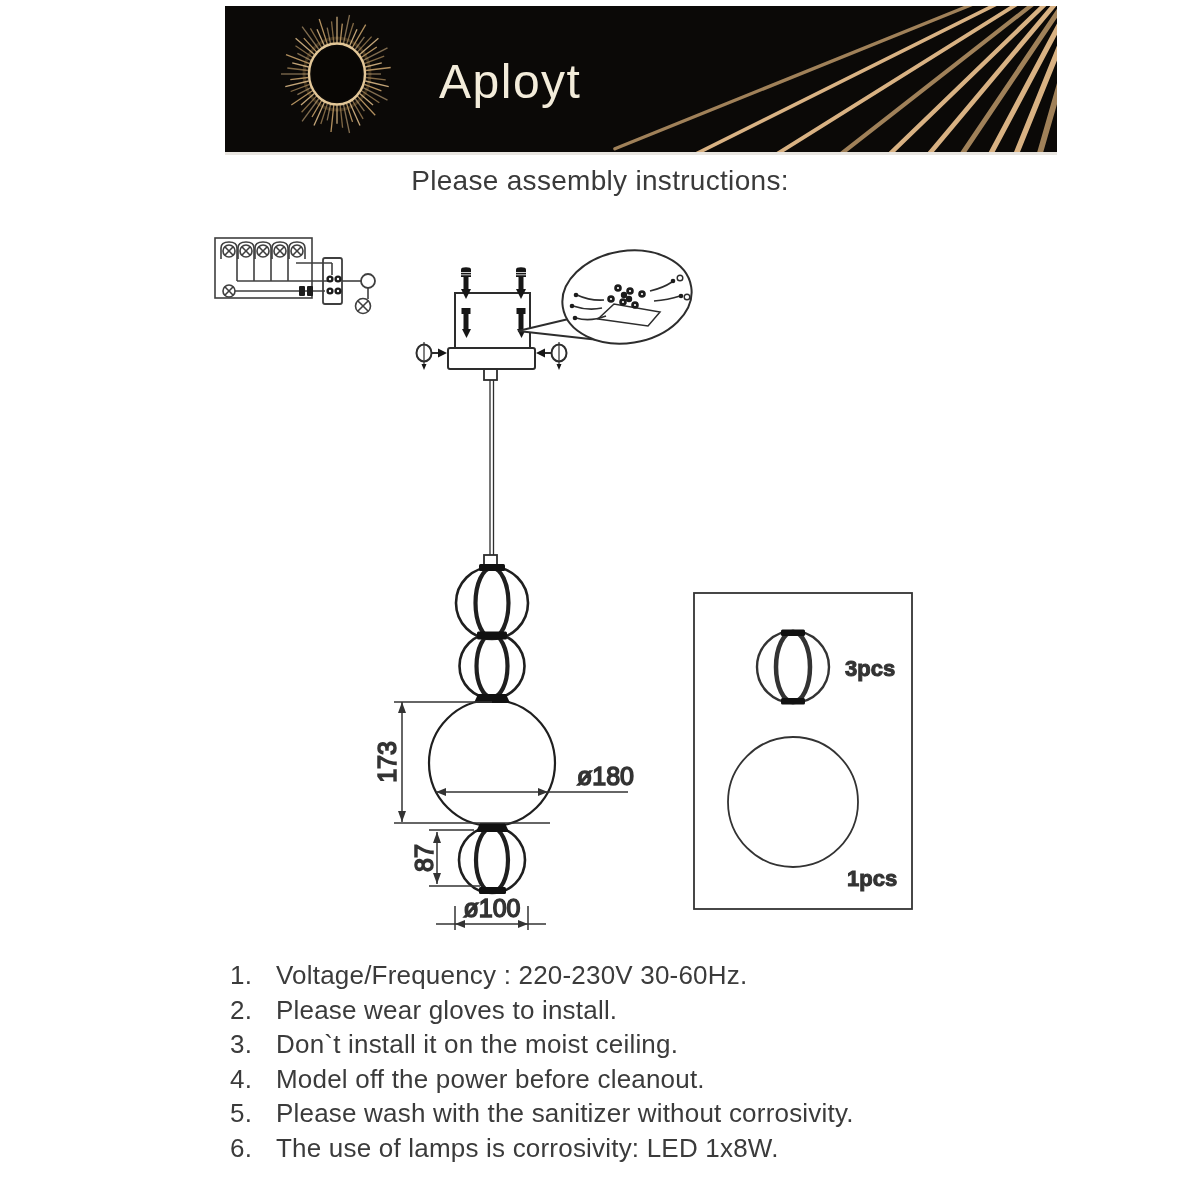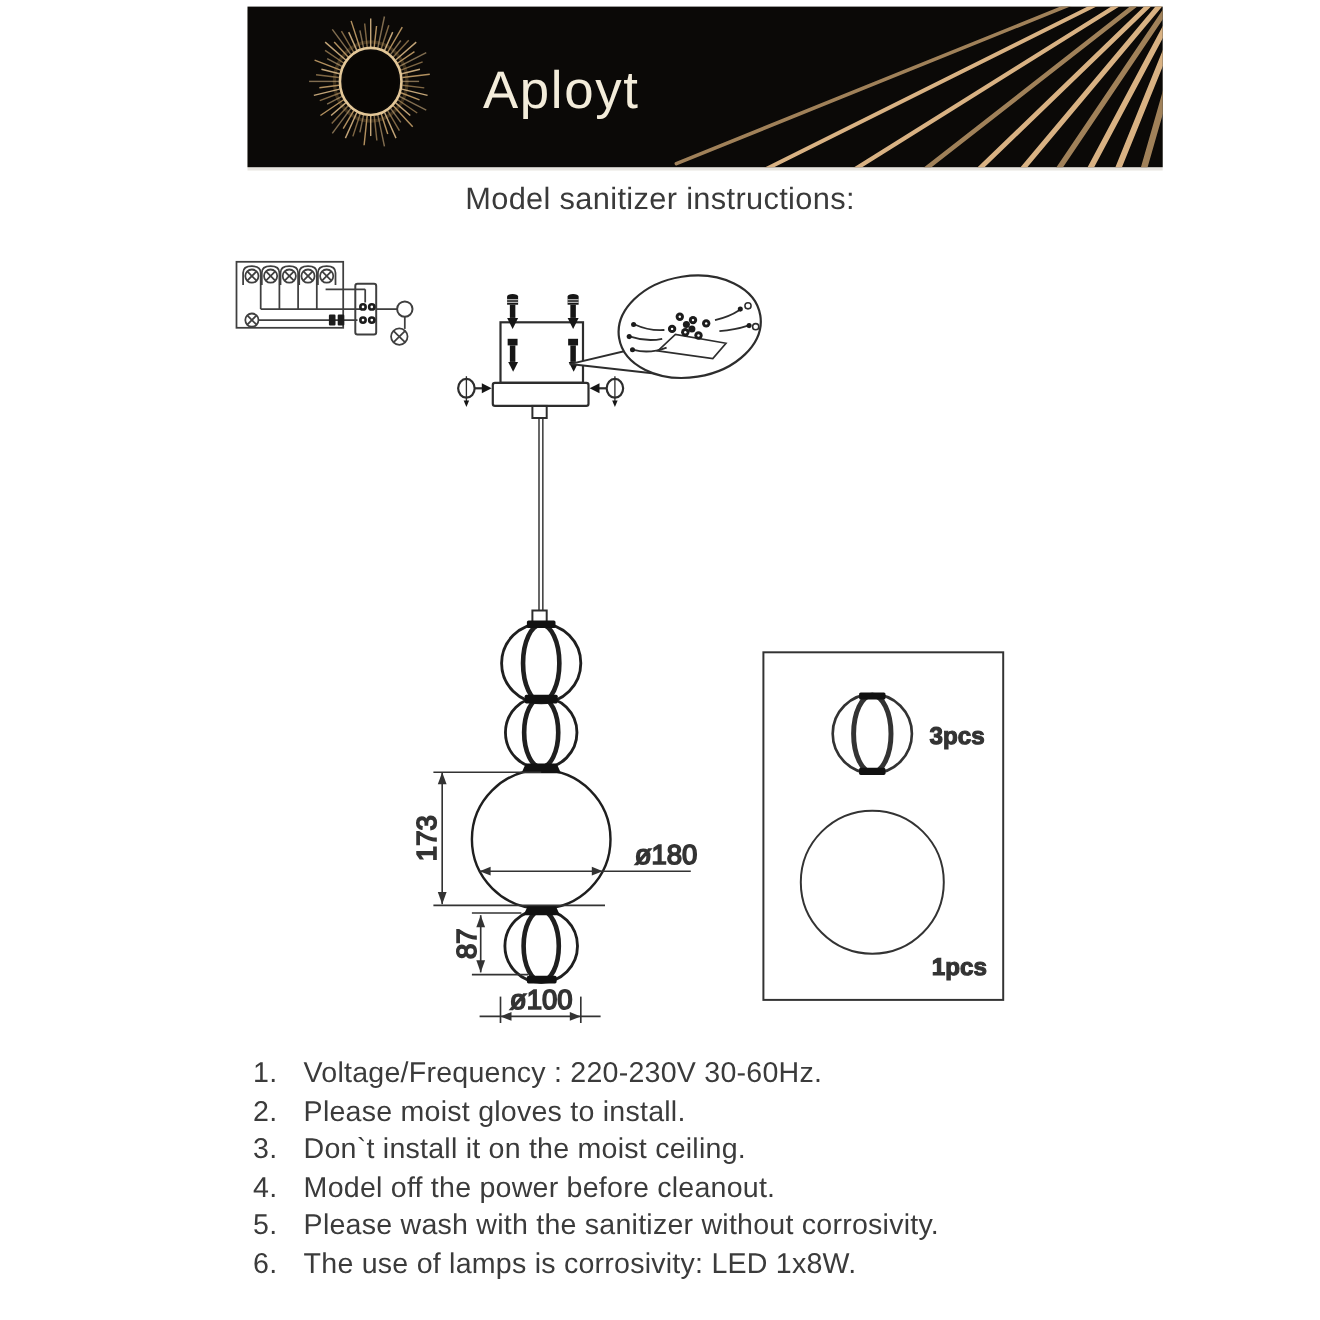--- a/index.html
+++ b/index.html
@@ -117,21 +117,21 @@
         <line x1="872" y1="-52" x2="497.9" y2="309.2" stroke="#d9b283" stroke-width="4.44" stroke-linecap="round"></line>
         <line x1="872" y1="-52" x2="462.2" y2="268.1" stroke="#a08159" stroke-width="4.16" stroke-linecap="round"></line>
         <line x1="872" y1="-52" x2="431.0" y2="223.6" stroke="#d9b283" stroke-width="3.88" stroke-linecap="round"></line>
         <line x1="872" y1="-52" x2="406.6" y2="180.0" stroke="#d9b283" stroke-width="3.60" stroke-linecap="round"></line>
         <line x1="872" y1="-52" x2="389.9" y2="142.8" stroke="#a08159" stroke-width="3.32" stroke-linecap="round"></line>
       </g>
   </svg>
 </div>
 
 <div class="title-block">
-  <div>Model sanitizer instructions:</div>
+  <div>Please assembly instructions:</div>
 </div>
 
 <svg class="diagram-svg" viewBox="0 0 1200 952">
 
   <g stroke="#3f3f3f" stroke-width="1.6" fill="none">
     <rect x="215" y="238" width="97" height="60"></rect>
 
     <g>
       <circle cx="229" cy="251" r="6"></circle>
         <line x1="224.8" y1="246.8" x2="233.2" y2="255.2"></line>
@@ -344,21 +344,21 @@
   </g>
 </svg>
 
 <div class="instructions">
   <div class="ins-row">
     <span class="ins-num">1.</span>
     <span class="ins-text">Voltage/Frequency : 220-230V 30-60Hz.</span>
   </div>
   <div class="ins-row">
     <span class="ins-num">2.</span>
-    <span class="ins-text">Please moist gloves to install.</span>
+    <span class="ins-text">Please wear gloves to install.</span>
   </div>
   <div class="ins-row">
     <span class="ins-num">3.</span>
     <span class="ins-text">Don`t install it on the moist ceiling.</span>
   </div>
   <div class="ins-row">
     <span class="ins-num">4.</span>
     <span class="ins-text">Model off the power before cleanout.</span>
   </div>
   <div class="ins-row">

